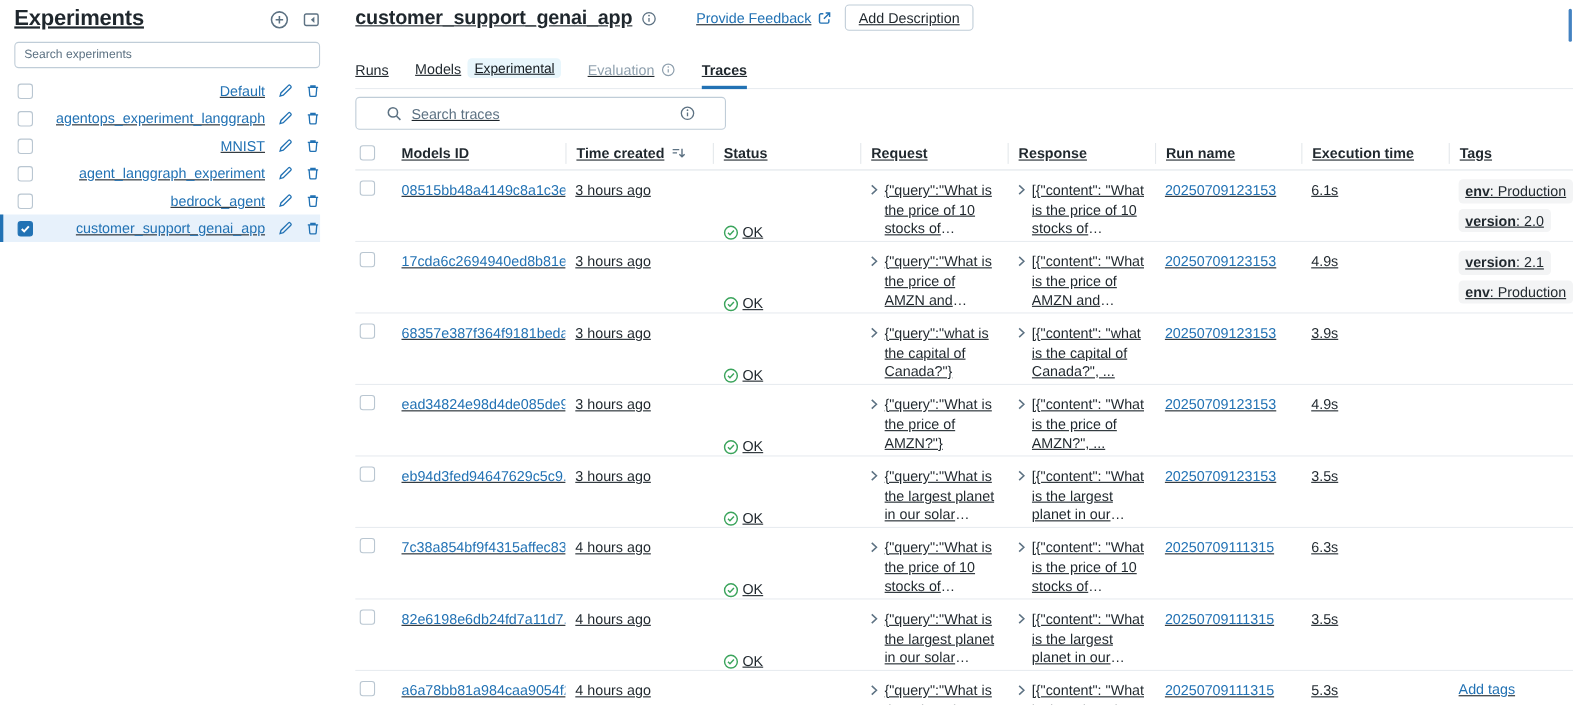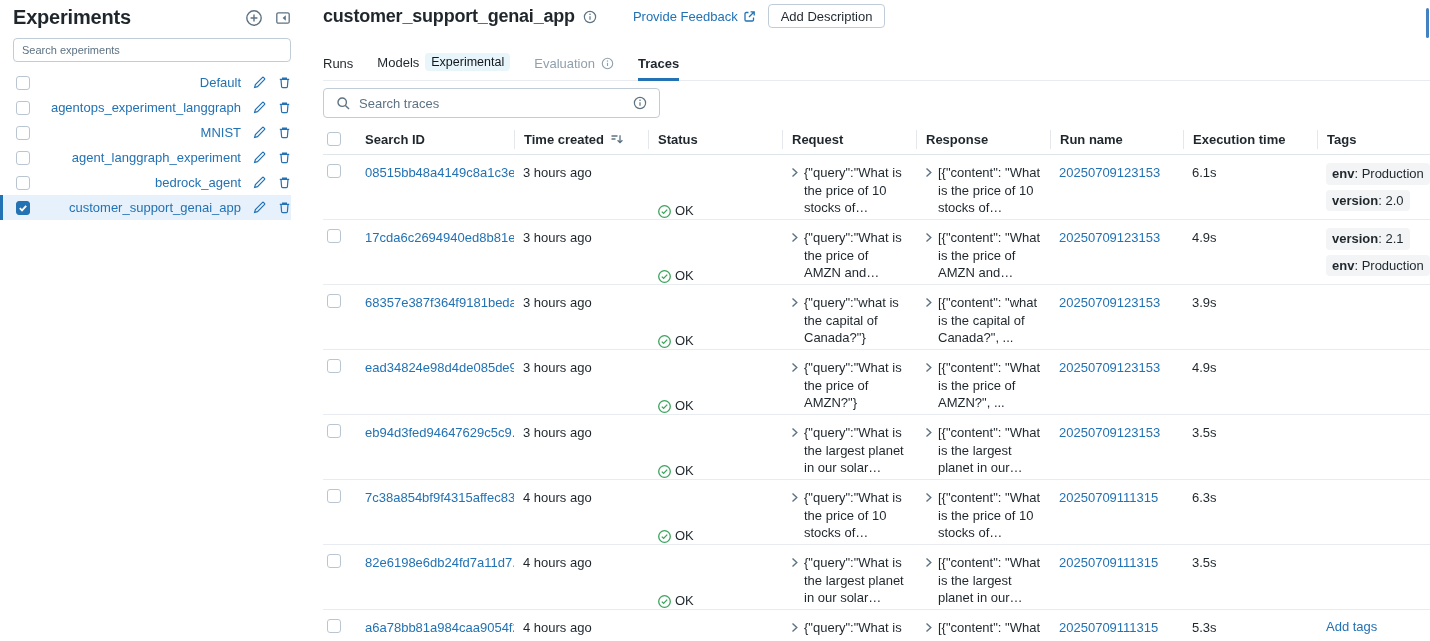--- a/index.html
+++ b/index.html
@@ -1,18 +1,18 @@
 <!DOCTYPE html>
 <html><head>
 <meta charset="utf-8">
 <style>
   * { margin:0; padding:0; box-sizing:border-box; }
   html,body { width:1430px; height:641px; overflow:hidden; background:#fff;
     font-family:"Liberation Sans", sans-serif; color:#1F272D; font-size:13px; }
-  .app { display:flex; width:1430px; height:450px; position:relative; }
+  .app { display:flex; width:1430px; height:450px; position:relative;text-decoration:underline; }
 
   
   .sidebar { width:307px; flex:0 0 307px; padding:6px 16px 0 13px; }
   .sb-head { display:flex; align-items:center; }
   .sb-title { font-size:20px; font-weight:bold; letter-spacing:-0.2px; flex:1; }
   .sb-head .icon-btn { margin-left:12px; cursor:pointer; display:flex; align-items:center; }
   .sb-search { margin-top:9px; width:278px; height:24px; border:1px solid #C0CDD8;
     border-radius:4px; padding:0 8px; font-size:11px; color:#1F272D; outline:none;
     font-family:"Liberation Sans", sans-serif; }
   .sb-search::placeholder { color:#5D7283; }
@@ -41,21 +41,21 @@
 
   .tabs { display:flex; align-items:flex-end; margin-top:26px; border-bottom:1px solid #E8ECF0;
     height:26px; gap:24px; }
   .tab { padding-bottom:7px; cursor:pointer; display:flex; align-items:center; gap:6px;
     border-bottom:3px solid transparent; margin-bottom:-1px; color:#1F272D; }
   .tab.active { font-weight:bold; border-bottom-color:#2272B4; }
   .tab.disabled { color:#8FA0AE; cursor:default; }
   .badge-exp { background:#E8F6FC; border-radius:4px; padding:2px 6px; font-size:12.5px; color:#11171C; }
 
   .trace-search { margin-top:7px; width:337px; height:30px; border:1px solid #C0CDD8;
-    border-radius:4px; display:flex; align-items:center; padding:0 12px; gap:8px; }
+    border-radius:4px; display:flex; align-items:center; padding:0 27px; gap:8px; }
   .trace-search input { border:none; outline:none; flex:1; font-size:13px;
     font-family:"Liberation Sans", sans-serif; color:#1F272D; }
   .trace-search input::placeholder { color:#5D7283; }
 
   
   .grid-row { display:grid;
     grid-template-columns:33px 158px 134px 134px 134px 134px 133px 134px minmax(0,1fr); }
   .thead { margin-top:6px; height:31px; border-bottom:1px solid #E0E5EA; align-items:center; }
   .th { font-weight:bold; padding-left:9px; display:flex; align-items:center; gap:6px;
     height:19px; border-left:1px solid #E4E8EC; white-space:nowrap; overflow:hidden; }
@@ -289,21 +289,21 @@
             <circle cx="7" cy="4.2" r="0.8" fill="#5D7283" stroke="none"></circle>
         </svg>
       </span>
     </div>
 
     <div class="grid-row thead">
       <div class="th-cb">
           <span class="cb"></span>
         </div>
       <div class="th no-sep">
-        <span>Search ID</span>
+        <span>Models ID</span>
       </div>
       <div class="th">
         <span>Time created</span>
         <span>
           <svg width="14" height="14" viewBox="0 0 14 14" fill="none" stroke="#5D7283" stroke-width="1.3">
             <path d="M1.5 4h6M1.5 7h4M10 3.2v7.2M7.6 8.2l2.4 2.4 2.4-2.4"></path>
           </svg>
         </span>
       </div>
       <div class="th">

